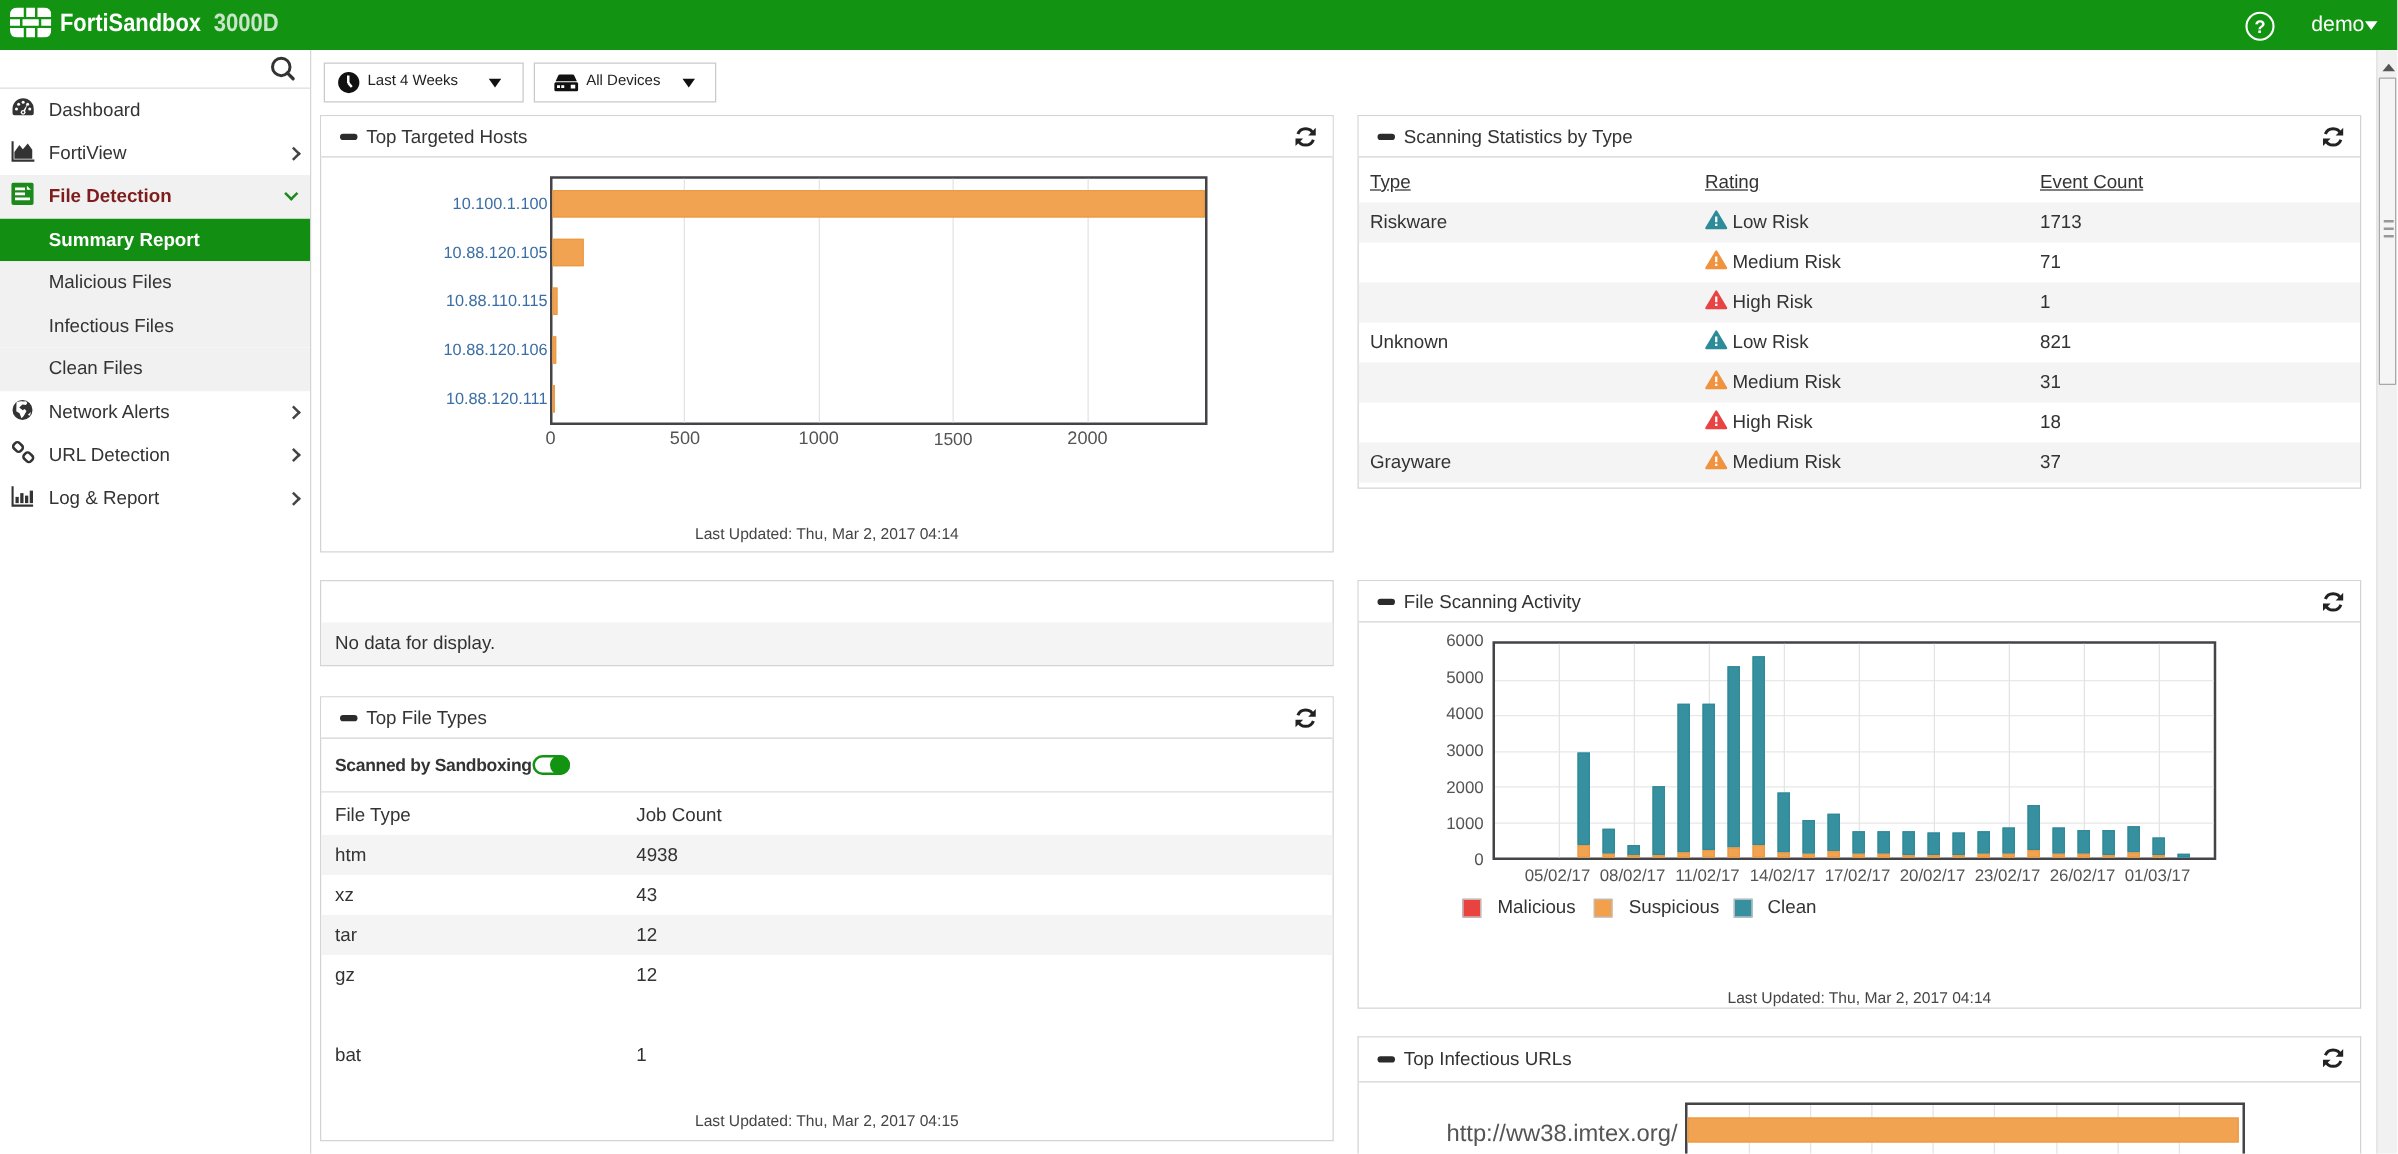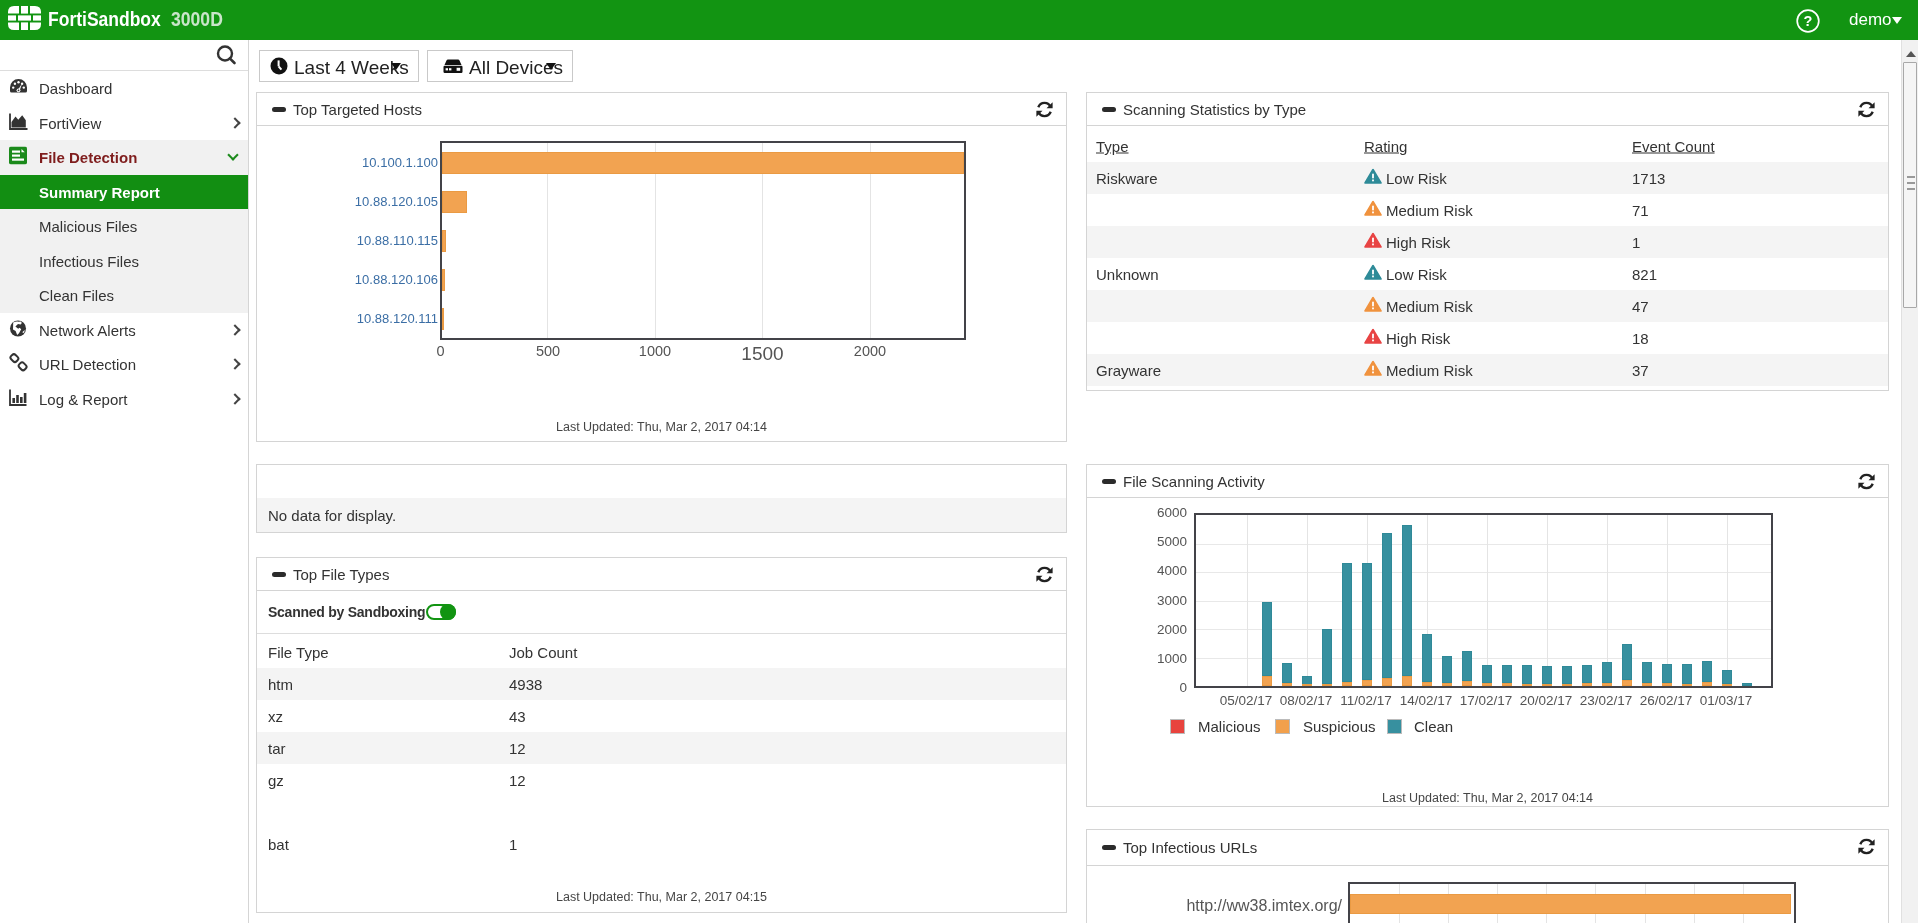--- a/index.html
+++ b/index.html
@@ -24,21 +24,21 @@
 .menurow .mtext { position:absolute; left:39px; top:50%; transform:translateY(-50%); }
 .menurow .micon { position:absolute; left:9px; top:50%; transform:translateY(-50%); }
 .chev { position:absolute; left:231px; top:50%; width:8px; height:8px; border-right:2px solid #444; border-top:2px solid #444; transform:translateY(-50%) rotate(45deg); }
 .chevdown { position:absolute; left:229px; top:44%; width:8px; height:8px; border-right:2px solid #1b8a1b; border-bottom:2px solid #1b8a1b; transform:translateY(-50%) rotate(45deg); }
 .grp { background:#f1f1f1; }
 #row-filedet .mtext { color:#7f1d1d; font-weight:bold; }
 #row-summary { background:#128e12; }
 #row-summary .mtext { color:#fff; font-weight:bold; }
 
 
-.tbtn { position:absolute; top:50px; height:32px; background:#fff; border:1px solid #c9c9c9; font-size:19px; color:#222; }
+.tbtn { position:absolute; top:50px; height:32px; background:#fff; border:1px solid #c9c9c9; font-size:12px; color:#222; }
 
 
 .panel { position:absolute; background:#fff; border:1px solid #d4d4d4; }
 .phead { position:absolute; left:0; top:0; right:0; height:33px; border-bottom:1px solid #d4d4d4; background:#fff; }
 .ptitle { position:absolute; left:36px; top:8px; font-size:15px; color:#333; }
 .minusic { position:absolute; left:15px; top:14px; width:14px; height:5px; border-radius:2.5px; background:#2b2b2b; }
 .refic { position:absolute; right:13px; top:8px; }
 .lastupd { position:absolute; left:0; right:0; text-align:center; font-size:12.5px; color:#454545; }
 
 
@@ -224,21 +224,21 @@
         <div class="obar" style="left:0;top:165px;width:2px;height:22px"></div>
       </div>
       <div class="bluelab" style="right:628px;top:62px">10.100.1.100</div>
       <div class="bluelab" style="right:628px;top:101px">10.88.120.105</div>
       <div class="bluelab" style="right:628px;top:140px">10.88.110.115</div>
       <div class="bluelab" style="right:628px;top:179px">10.88.120.106</div>
       <div class="bluelab" style="right:628px;top:218px">10.88.120.111</div>
       <div class="axlab" style="left:183.5px;top:250px;font-size:14.5px;transform:translateX(-50%)">0</div>
       <div class="axlab" style="left:291px;top:250px;font-size:14.5px;transform:translateX(-50%)">500</div>
       <div class="axlab" style="left:398px;top:250px;font-size:14.5px;transform:translateX(-50%)">1000</div>
-      <div class="axlab" style="left:505.5px;top:250px;font-size:19px;transform:translateX(-50%)">1500</div>
+      <div class="axlab" style="left:505.5px;top:250px;font-size:14px;transform:translateX(-50%)">1500</div>
       <div class="axlab" style="left:613px;top:250px;font-size:14.5px;transform:translateX(-50%)">2000</div>
       <div class="lastupd" style="top:327px">Last Updated: Thu, Mar 2, 2017 04:14</div>
     </div>
 
     <div class="panel" style="left:256px;top:464px;width:811px;height:69px">
       <div class="trow gray" style="top:33px;height:34px">
           <span class="cell" style="left:11px">No data for display.</span>
         </div>
     </div>
 
@@ -340,21 +340,21 @@
         <span class="cell" style="left:299px">Low Risk</span>
         <span class="cell" style="left:545px">821</span>
       </div>
       <div class="trow gray" style="top:197px">
         <span class="cell" style="left:277px"><svg class="tri" width="18" height="16" viewBox="0 0 18 16">
               <path d="M9,1 L17,14.5 L1,14.5 Z" fill="#f0923e" stroke="#f0923e" stroke-width="1.6" stroke-linejoin="round"></path>
               <rect x="8.1" y="5.2" width="1.8" height="4.6" fill="#fff"></rect>
               <rect x="8.1" y="11" width="1.8" height="1.8" fill="#fff"></rect>
             </svg></span>
         <span class="cell" style="left:299px">Medium Risk</span>
-        <span class="cell" style="left:545px">47</span>
+        <span class="cell" style="left:545px">31</span>
       </div>
       <div class="trow" style="top:229px">
         <span class="cell" style="left:277px"><svg class="tri" width="18" height="16" viewBox="0 0 18 16">
               <path d="M9,1 L17,14.5 L1,14.5 Z" fill="#e84444" stroke="#e84444" stroke-width="1.6" stroke-linejoin="round"></path>
               <rect x="8.1" y="5.2" width="1.8" height="4.6" fill="#fff"></rect>
               <rect x="8.1" y="11" width="1.8" height="1.8" fill="#fff"></rect>
             </svg></span>
         <span class="cell" style="left:299px">High Risk</span>
         <span class="cell" style="left:545px">18</span>
       </div>
@@ -536,21 +536,21 @@
         <div class="vgrid" style="left:49px"></div>
         <div class="vgrid" style="left:98px"></div>
         <div class="vgrid" style="left:147px"></div>
         <div class="vgrid" style="left:196px"></div>
         <div class="vgrid" style="left:245px"></div>
         <div class="vgrid" style="left:295px"></div>
         <div class="vgrid" style="left:344px"></div>
         <div class="vgrid" style="left:393px"></div>
         <div class="obar" style="left:0;top:9.5px;width:441px;height:20px"></div>
       </div>
-      <div class="axlab" style="right:546px;top:67px;color:#555;font-size:16px">http://ww38.imtex.org/</div>
+      <div class="axlab" style="right:546px;top:67px;color:#555;font-size:19px">http://ww38.imtex.org/</div>
     </div>
   </div>
   <div id="sbtrack">
     <div style="position:absolute;left:3.5px;top:11px;width:0;height:0;border-left:5px solid transparent;border-right:5px solid transparent;border-bottom:6px solid #555"></div>
     <div id="sbthumb">
       <div style="position:absolute;left:2.5px;top:113px;width:8px;height:1.5px;background:#999"></div>
       <div style="position:absolute;left:2.5px;top:119px;width:8px;height:1.5px;background:#999"></div>
       <div style="position:absolute;left:2.5px;top:125px;width:8px;height:1.5px;background:#999"></div>
     </div>
   </div>

